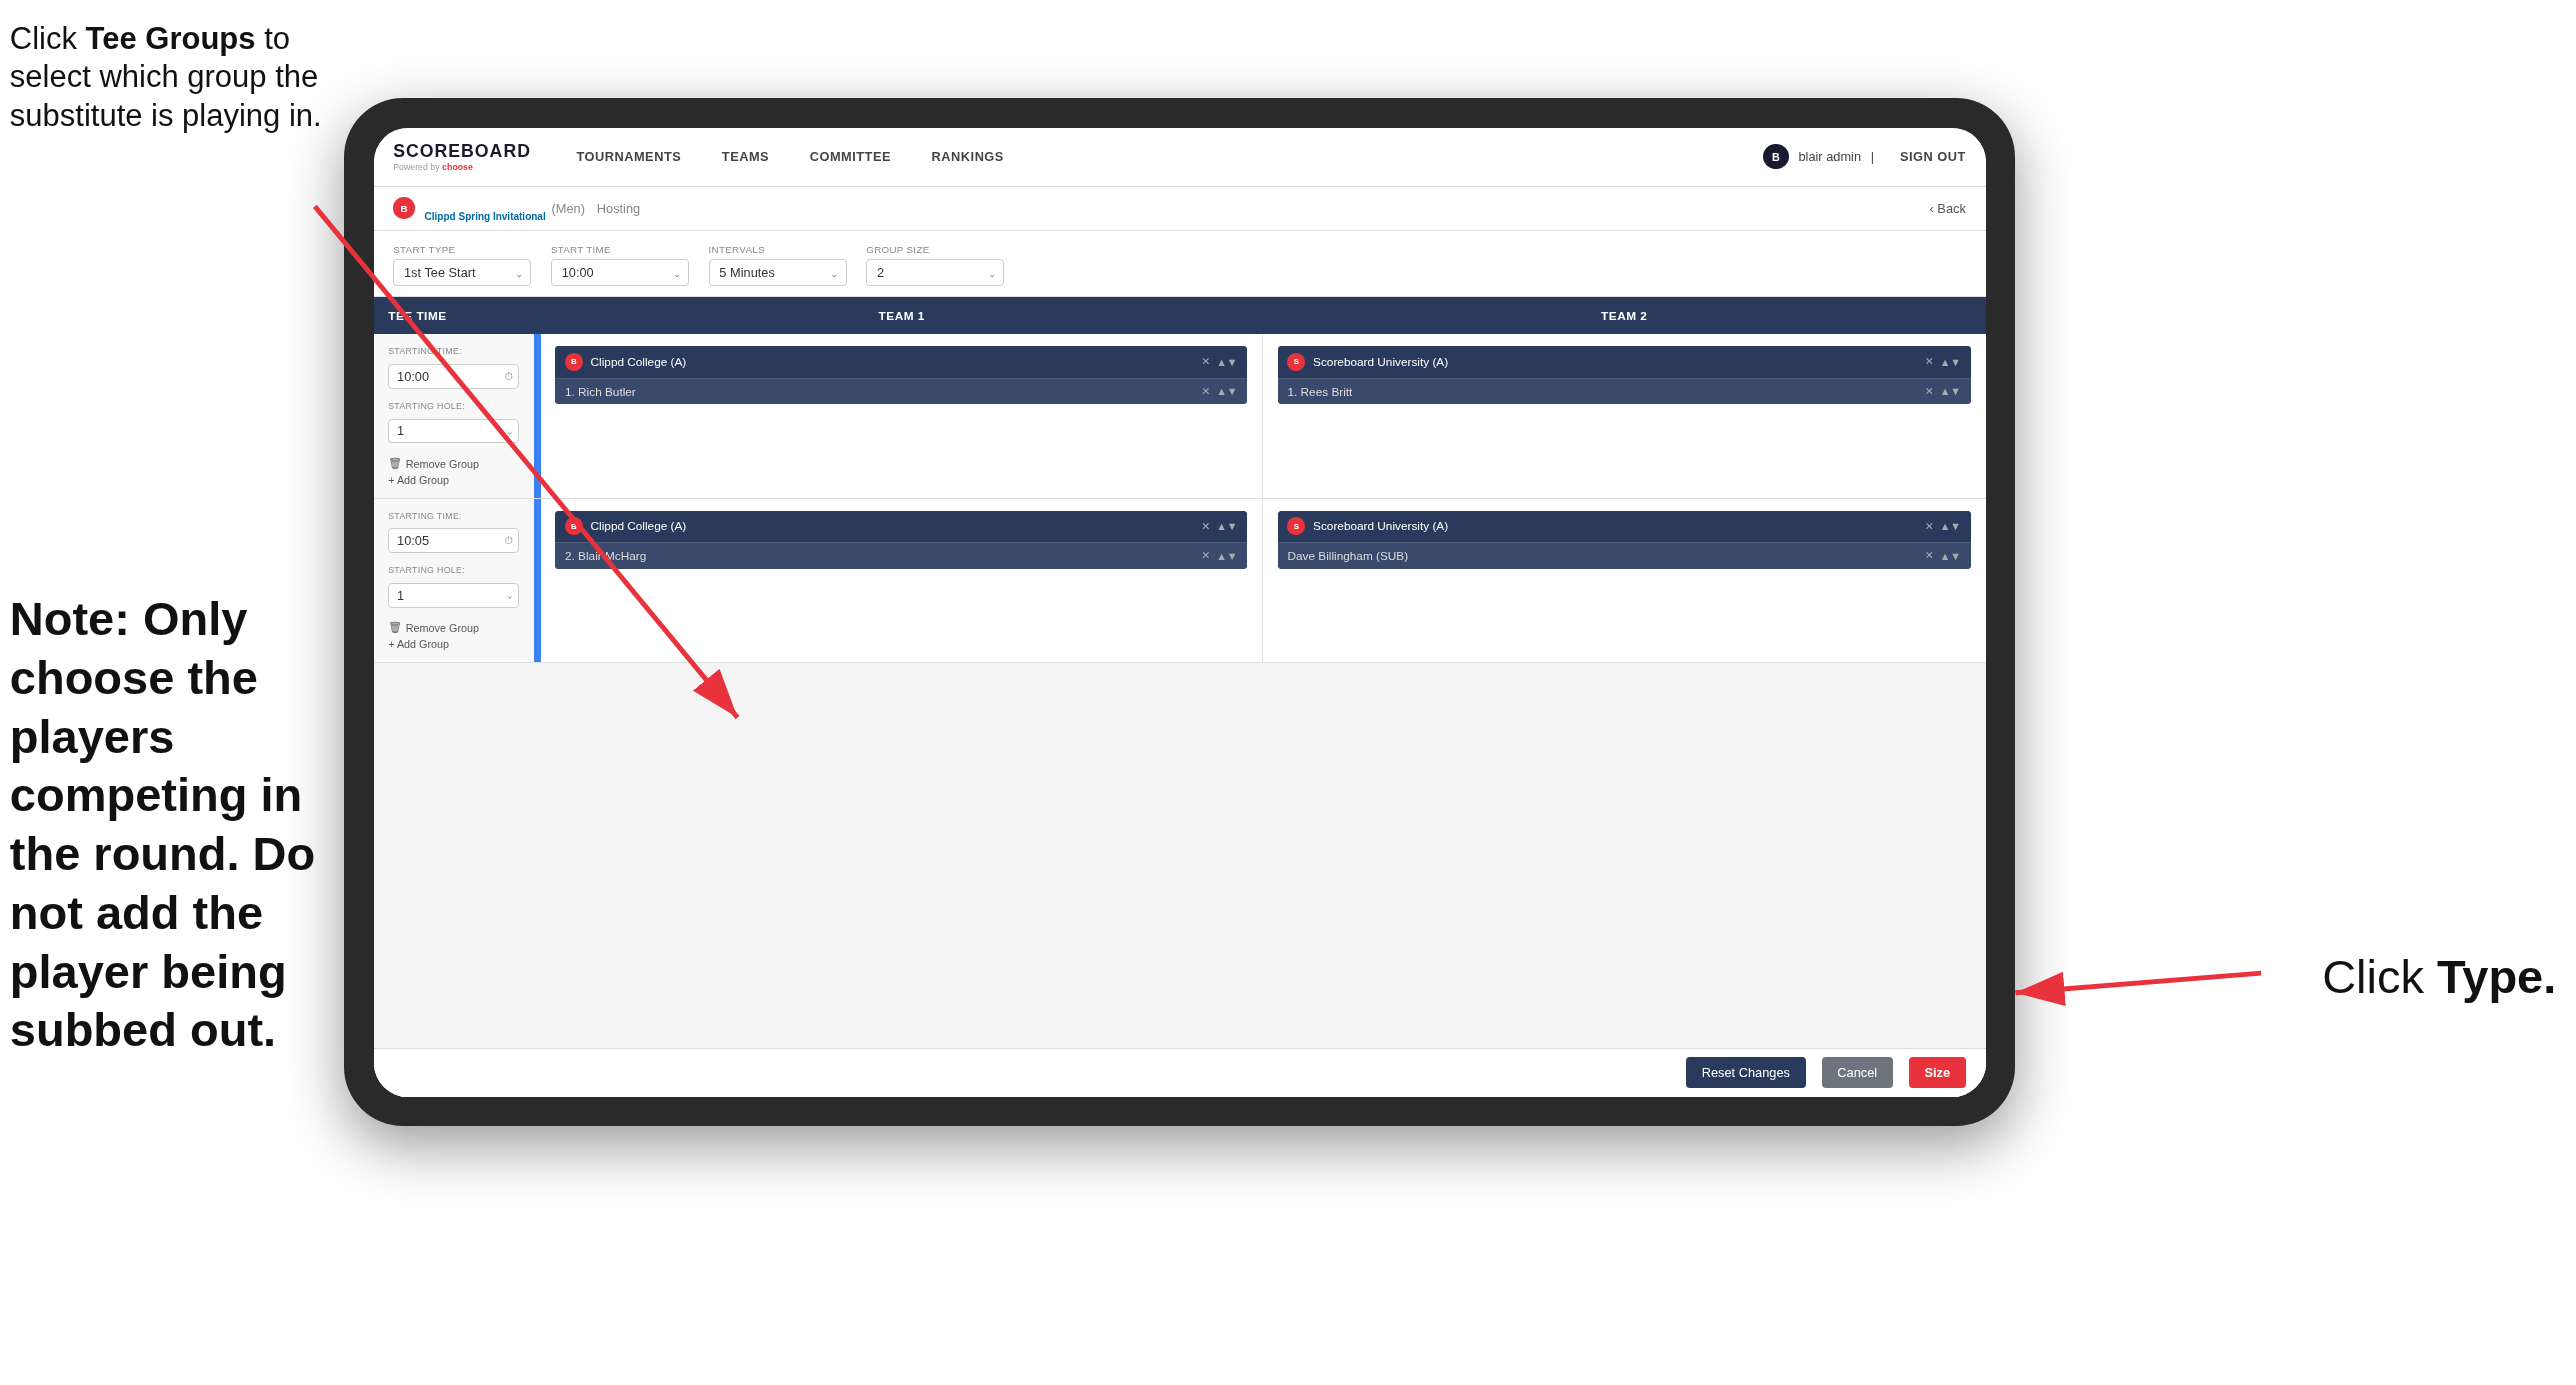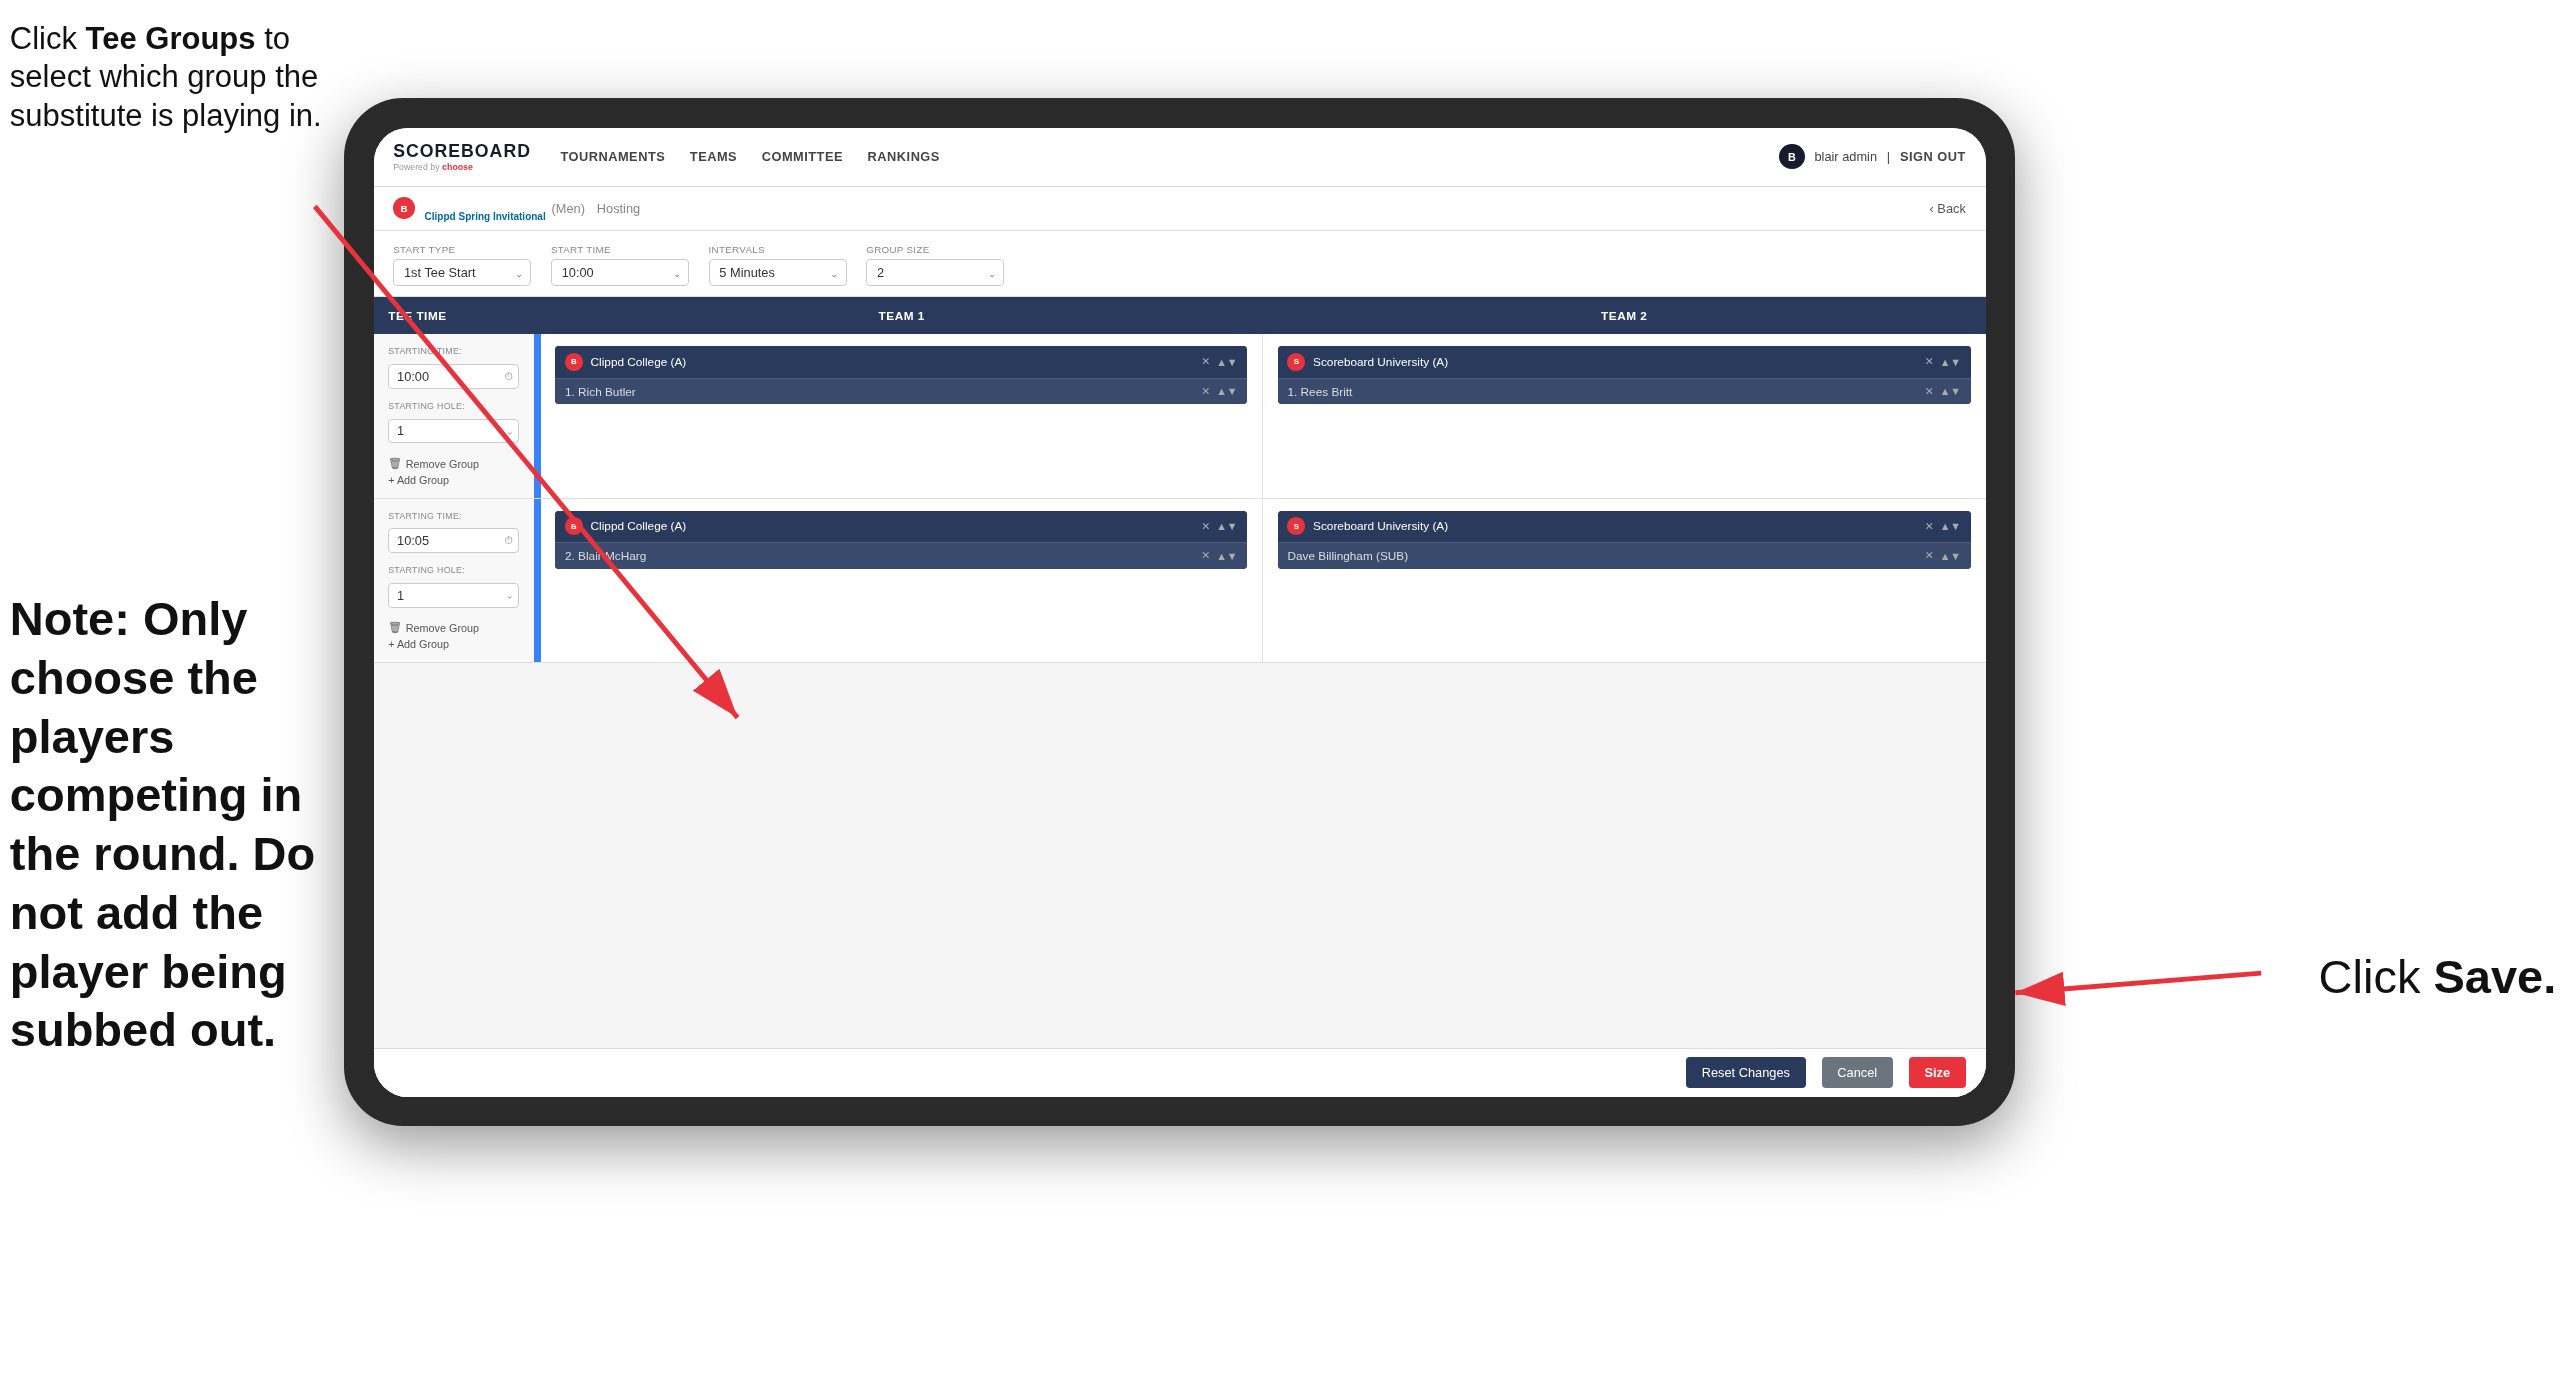--- a/index.html
+++ b/index.html
@@ -118,20 +118,21 @@
     }
 
     .nav-link {
       font-size: 12.8px;
       color: #444;
       text-transform: uppercase;
       letter-spacing: 0.5px;
       font-weight: 600;
       cursor: pointer;
       padding: 4.9px 0;
+      margin-left: 16px;
     }
 
     .nav-right {
       display: flex;
       align-items: center;
       gap: 9.8px;
       font-size: 12.8px;
       color: #444;
     }
 
@@ -732,21 +733,21 @@
 
 <div class="annotation-top-left">
   Click <strong>Tee Groups</strong> to select which group the substitute is playing in.
 </div>
 
 <div class="annotation-middle-left">
   <strong>Note: Only choose the players competing in the round. Do not add the player being subbed out.</strong>
 </div>
 
 <div class="annotation-right">
-  Click <strong>Save.</strong>
+  Click <strong>Type.</strong>
 </div>
 
 <svg class="arrows-svg" viewBox="0 0 2620 1409" width="2576" height="1385">
 
   <defs>
     <marker id="arrowhead1" markerWidth="10" markerHeight="7" refX="10" refY="3.5" orient="auto">
       <polygon points="0 0, 10 3.5, 0 7" fill="#e8323c"></polygon>
     </marker>
     <marker id="arrowhead2" markerWidth="10" markerHeight="7" refX="10" refY="3.5" orient="auto">
       <polygon points="0 0, 10 3.5, 0 7" fill="#e8323c"></polygon>

